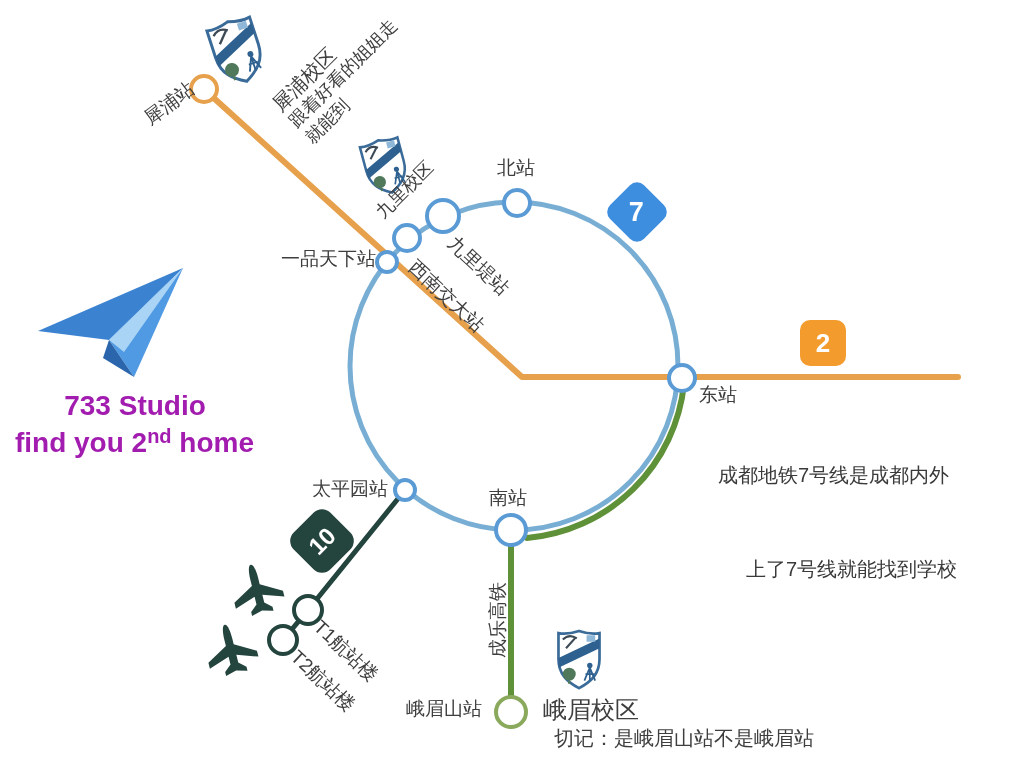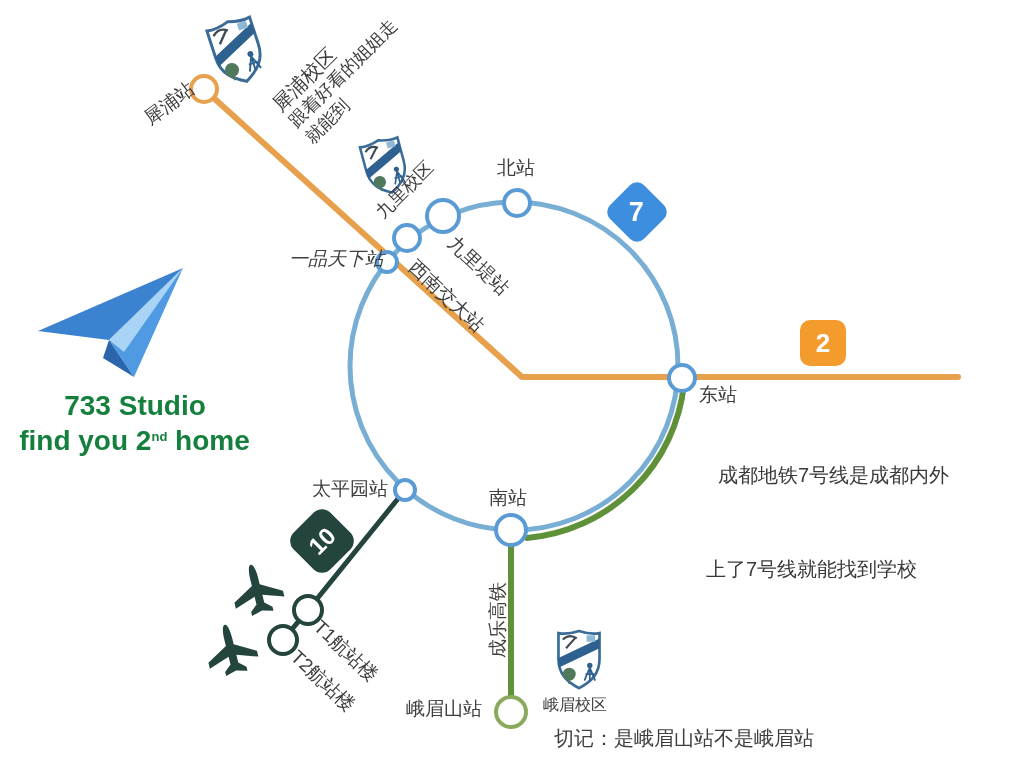--- a/index.html
+++ b/index.html
@@ -2,32 +2,32 @@
 <html><head>
 <meta charset="utf-8">
 <style>
   html,body{margin:0;padding:0;background:#ffffff;}
   .canvas{
     position:relative;width:1024px;height:768px;overflow:hidden;background:#ffffff;
     font-family:"Liberation Sans","DejaVu Sans",sans-serif;color:#3e3e3e;
   }
   .canvas svg{position:absolute;left:0;top:0;}
   .lbl{position:absolute;font-size:19px;color:#3e3e3e;white-space:nowrap;line-height:1.15;}
-  .lbl.big{font-size:16px;}
+  .lbl.big{font-size:24px;}
   .rot-up{transform-origin:left top;transform:rotate(-45deg);}
   .rot-dn{transform-origin:left top;transform:rotate(43deg);}
   .note-block{position:absolute;font-size:18px;line-height:23px;white-space:nowrap;
     transform-origin:left top;transform:rotate(-45deg);}
   .badge{position:absolute;display:flex;align-items:center;justify-content:center;
     color:#ffffff;font-weight:bold;border-radius:10px;}
   .badge span{display:block;}
   .annotation{position:absolute;font-size:20px;line-height:31px;color:#3a3a3a;white-space:nowrap;}
-  .logo-text{position:absolute;text-align:center;font-weight:800;color:#15803d;
+  .logo-text{position:absolute;text-align:center;font-weight:800;color:#a21caf;
     font-size:28px;letter-spacing:0px;white-space:nowrap;}
-  .logo-text sup{font-size:13px;vertical-align:9px;}
+  .logo-text sup{font-size:20px;vertical-align:9px;}
   .vert{transform:rotate(-90deg);transform-origin:center center;text-align:center;}
 </style>
 </head>
 <body>
 
 <div class="canvas">
 
   <svg width="1024" height="768" viewBox="0 0 1024 768">
 
     <circle cx="514" cy="366" r="164" fill="none" stroke="#79aed4" stroke-width="5"></circle>
@@ -95,21 +95,21 @@
     <span>2</span>
   </div>
   <div class="badge" style="left:296px;top:515px;width:52px;height:52px;background:#24443e;border-radius:12px;transform:rotate(45deg);font-size:24px;">
     <span style="transform:rotate(-90deg);">10</span>
   </div>
 
   <div class="lbl" style="left:140px;top:112px;transform-origin:left top;transform:rotate(-37deg);">犀浦站</div>
   <div class="lbl" style="left:497px;top:157px;">北站</div>
   <div class="lbl rot-dn" style="left:458px;top:232px;">九里堤站</div>
   <div class="lbl rot-dn" style="left:419px;top:256px;">西南交大站</div>
-  <div class="lbl" style="left:289px;top:248px;font-style:italic;">一品天下站</div>
+  <div class="lbl" style="left:281px;top:248px;">一品天下站</div>
   <div class="lbl" style="left:699px;top:384px;">东站</div>
   <div class="lbl" style="left:489px;top:487px;text-align:right;">南站</div>
   <div class="lbl" style="left:312px;top:478px;">太平园站</div>
   <div class="lbl" style="left:406px;top:698px;">峨眉山站</div>
   <div class="lbl rot-dn" style="left:324px;top:616px;">T1航站楼</div>
   <div class="lbl rot-dn" style="left:301px;top:646px;">T2航站楼</div>
 
   <div class="lbl vert" style="left:452px;top:609px;width:92px;">成乐高铁</div>
 
   <div class="note-block" style="left:268px;top:100px;">
@@ -117,20 +117,20 @@
     <div>跟着好看的姐姐走</div>
     <div>就能到</div>
   </div>
   <div class="lbl rot-up" style="left:372px;top:208px;font-size:18px;">九里校区</div>
   <div class="lbl big" style="left:543px;top:696px;">峨眉校区</div>
   <div class="lbl" style="left:543px;top:727px;font-size:20px;margin-left:11px;">切记：是峨眉山站不是峨眉站</div>
 
   <div class="annotation" style="left:718px;top:460px;">
     <div>成都地铁7号线是成都内外</div>
   </div>
-  <div class="annotation" style="left:706px;top:554px;">
+  <div class="annotation" style="left:746px;top:554px;">
     <div>上了7号线就能找到学校</div>
   </div>
 
   <div class="logo-text" style="left:50px;top:390px;width:170px;">733 Studio</div>
   <div class="logo-text" style="left:12px;top:425px;width:245px;"><span>find you 2</span><sup>nd</sup><span> home</span></div>
 
 </div>
 
 </body></html>

